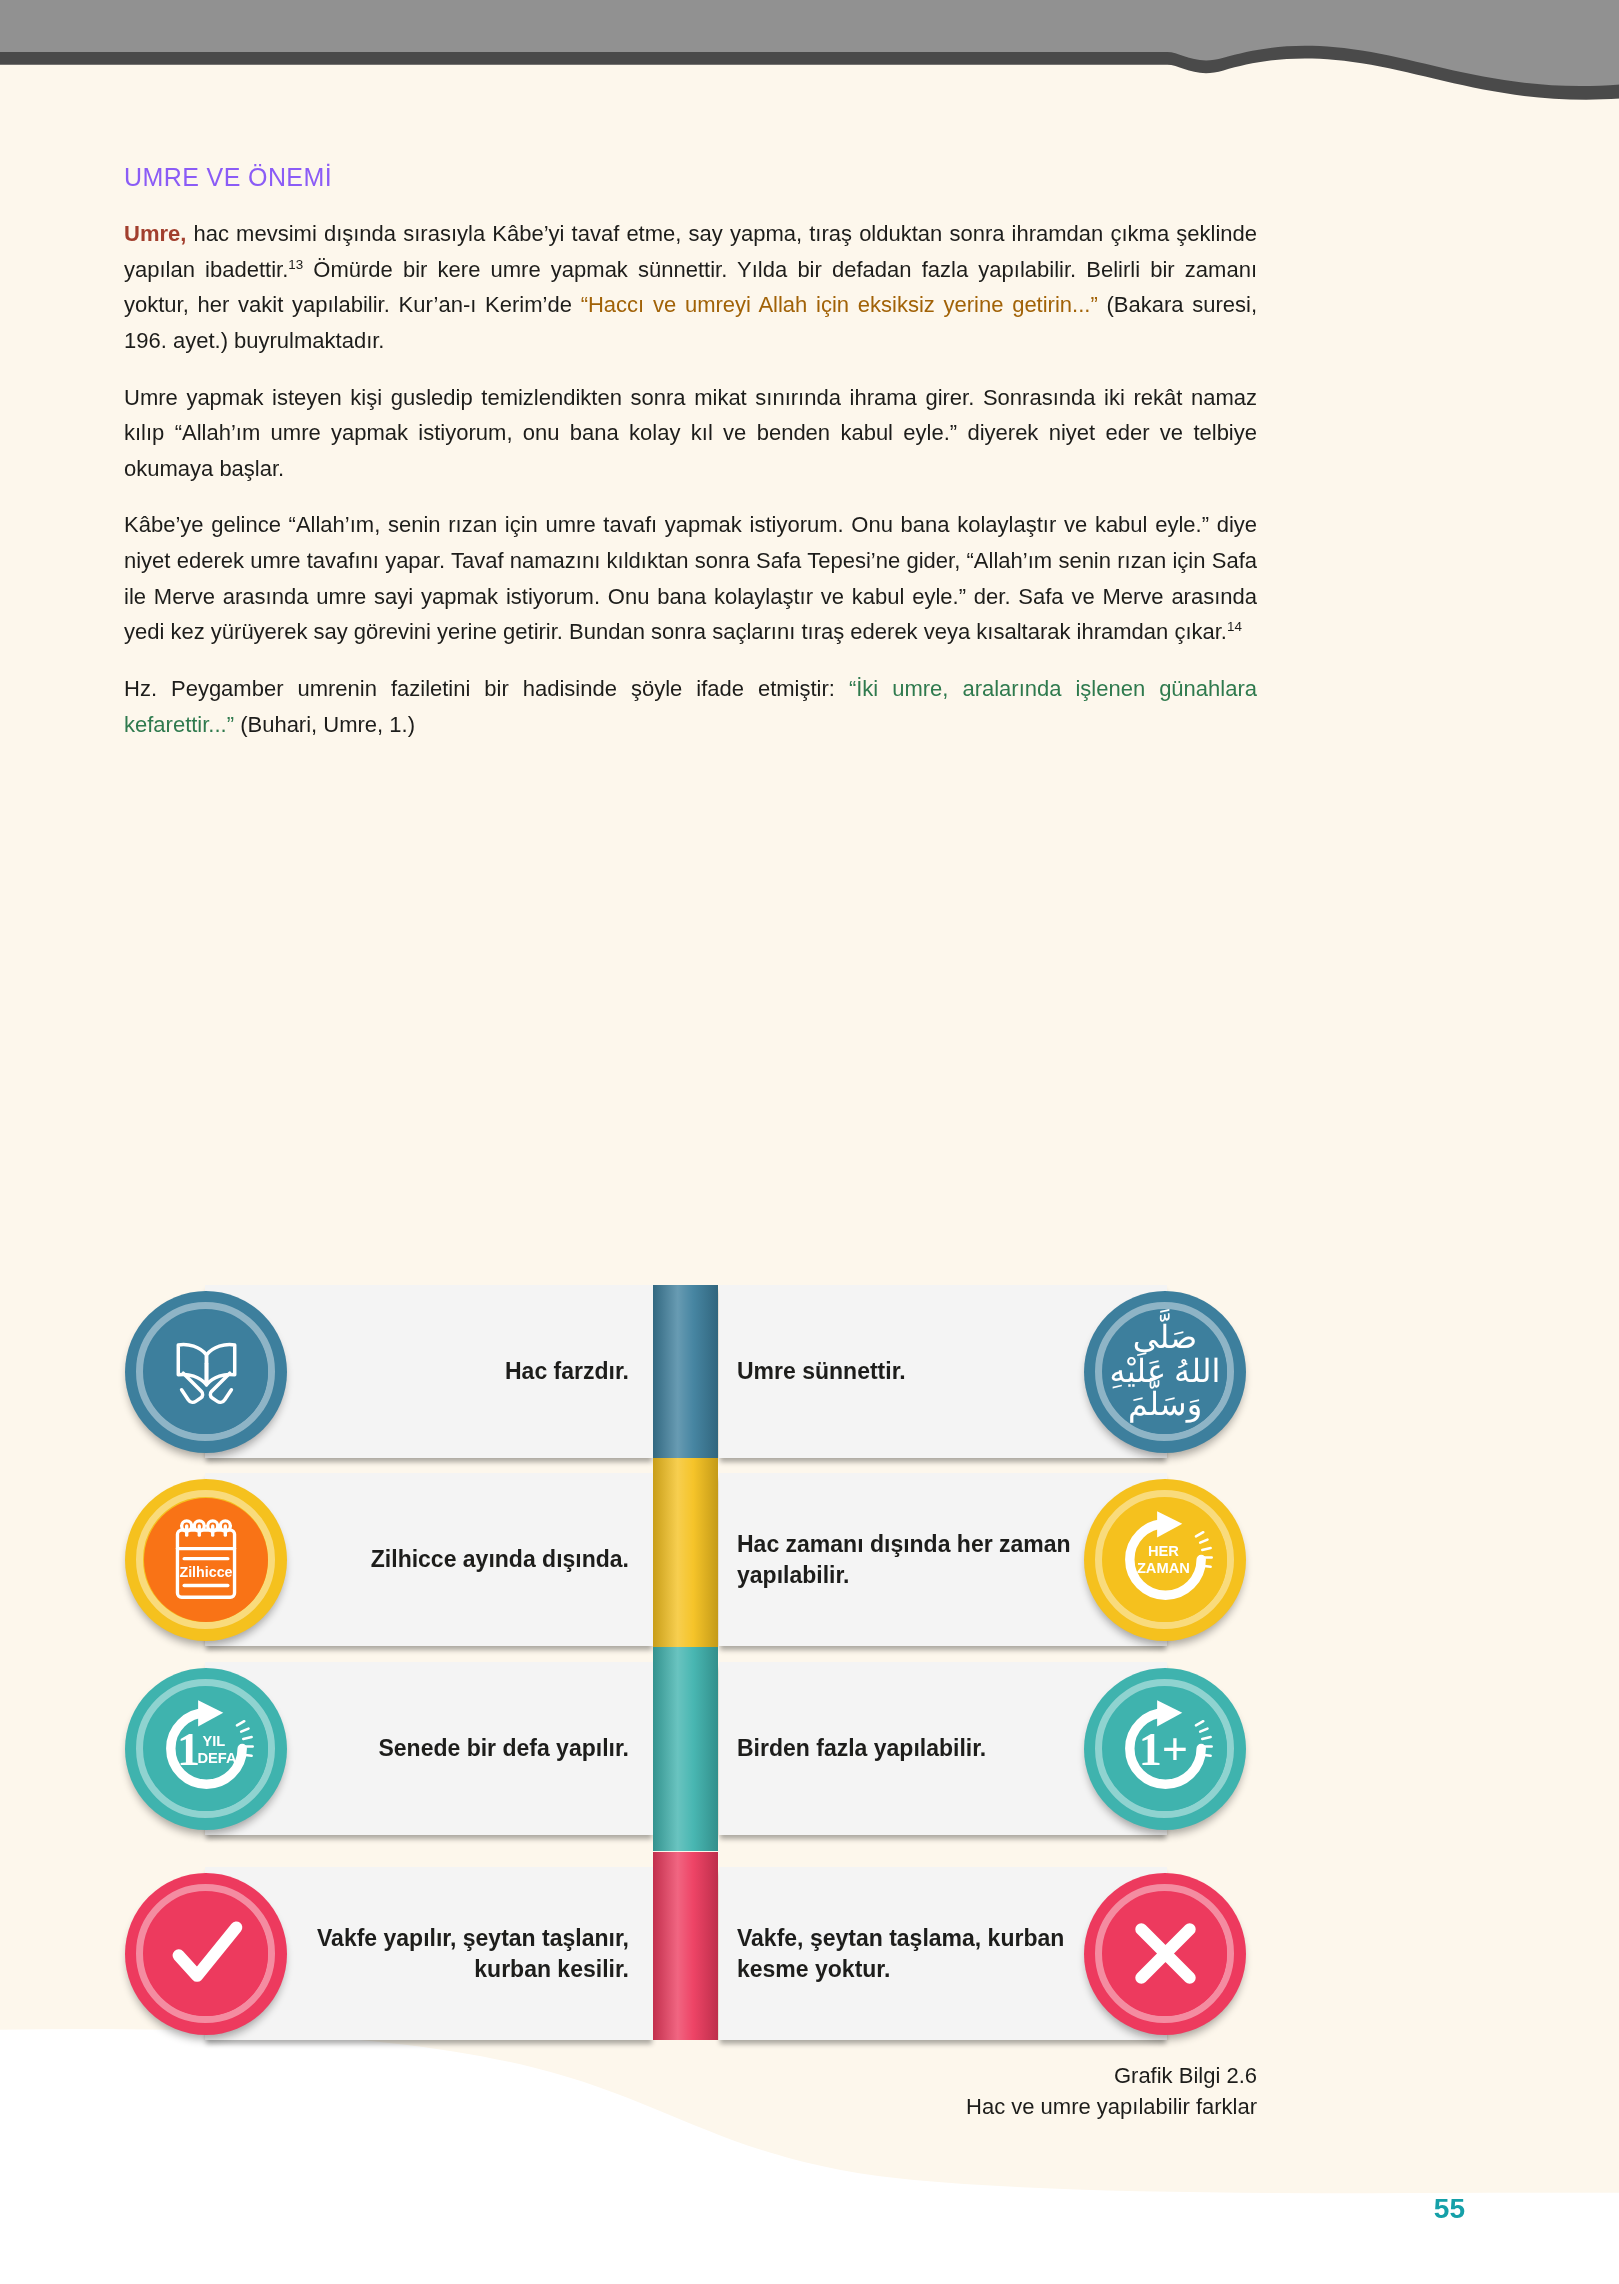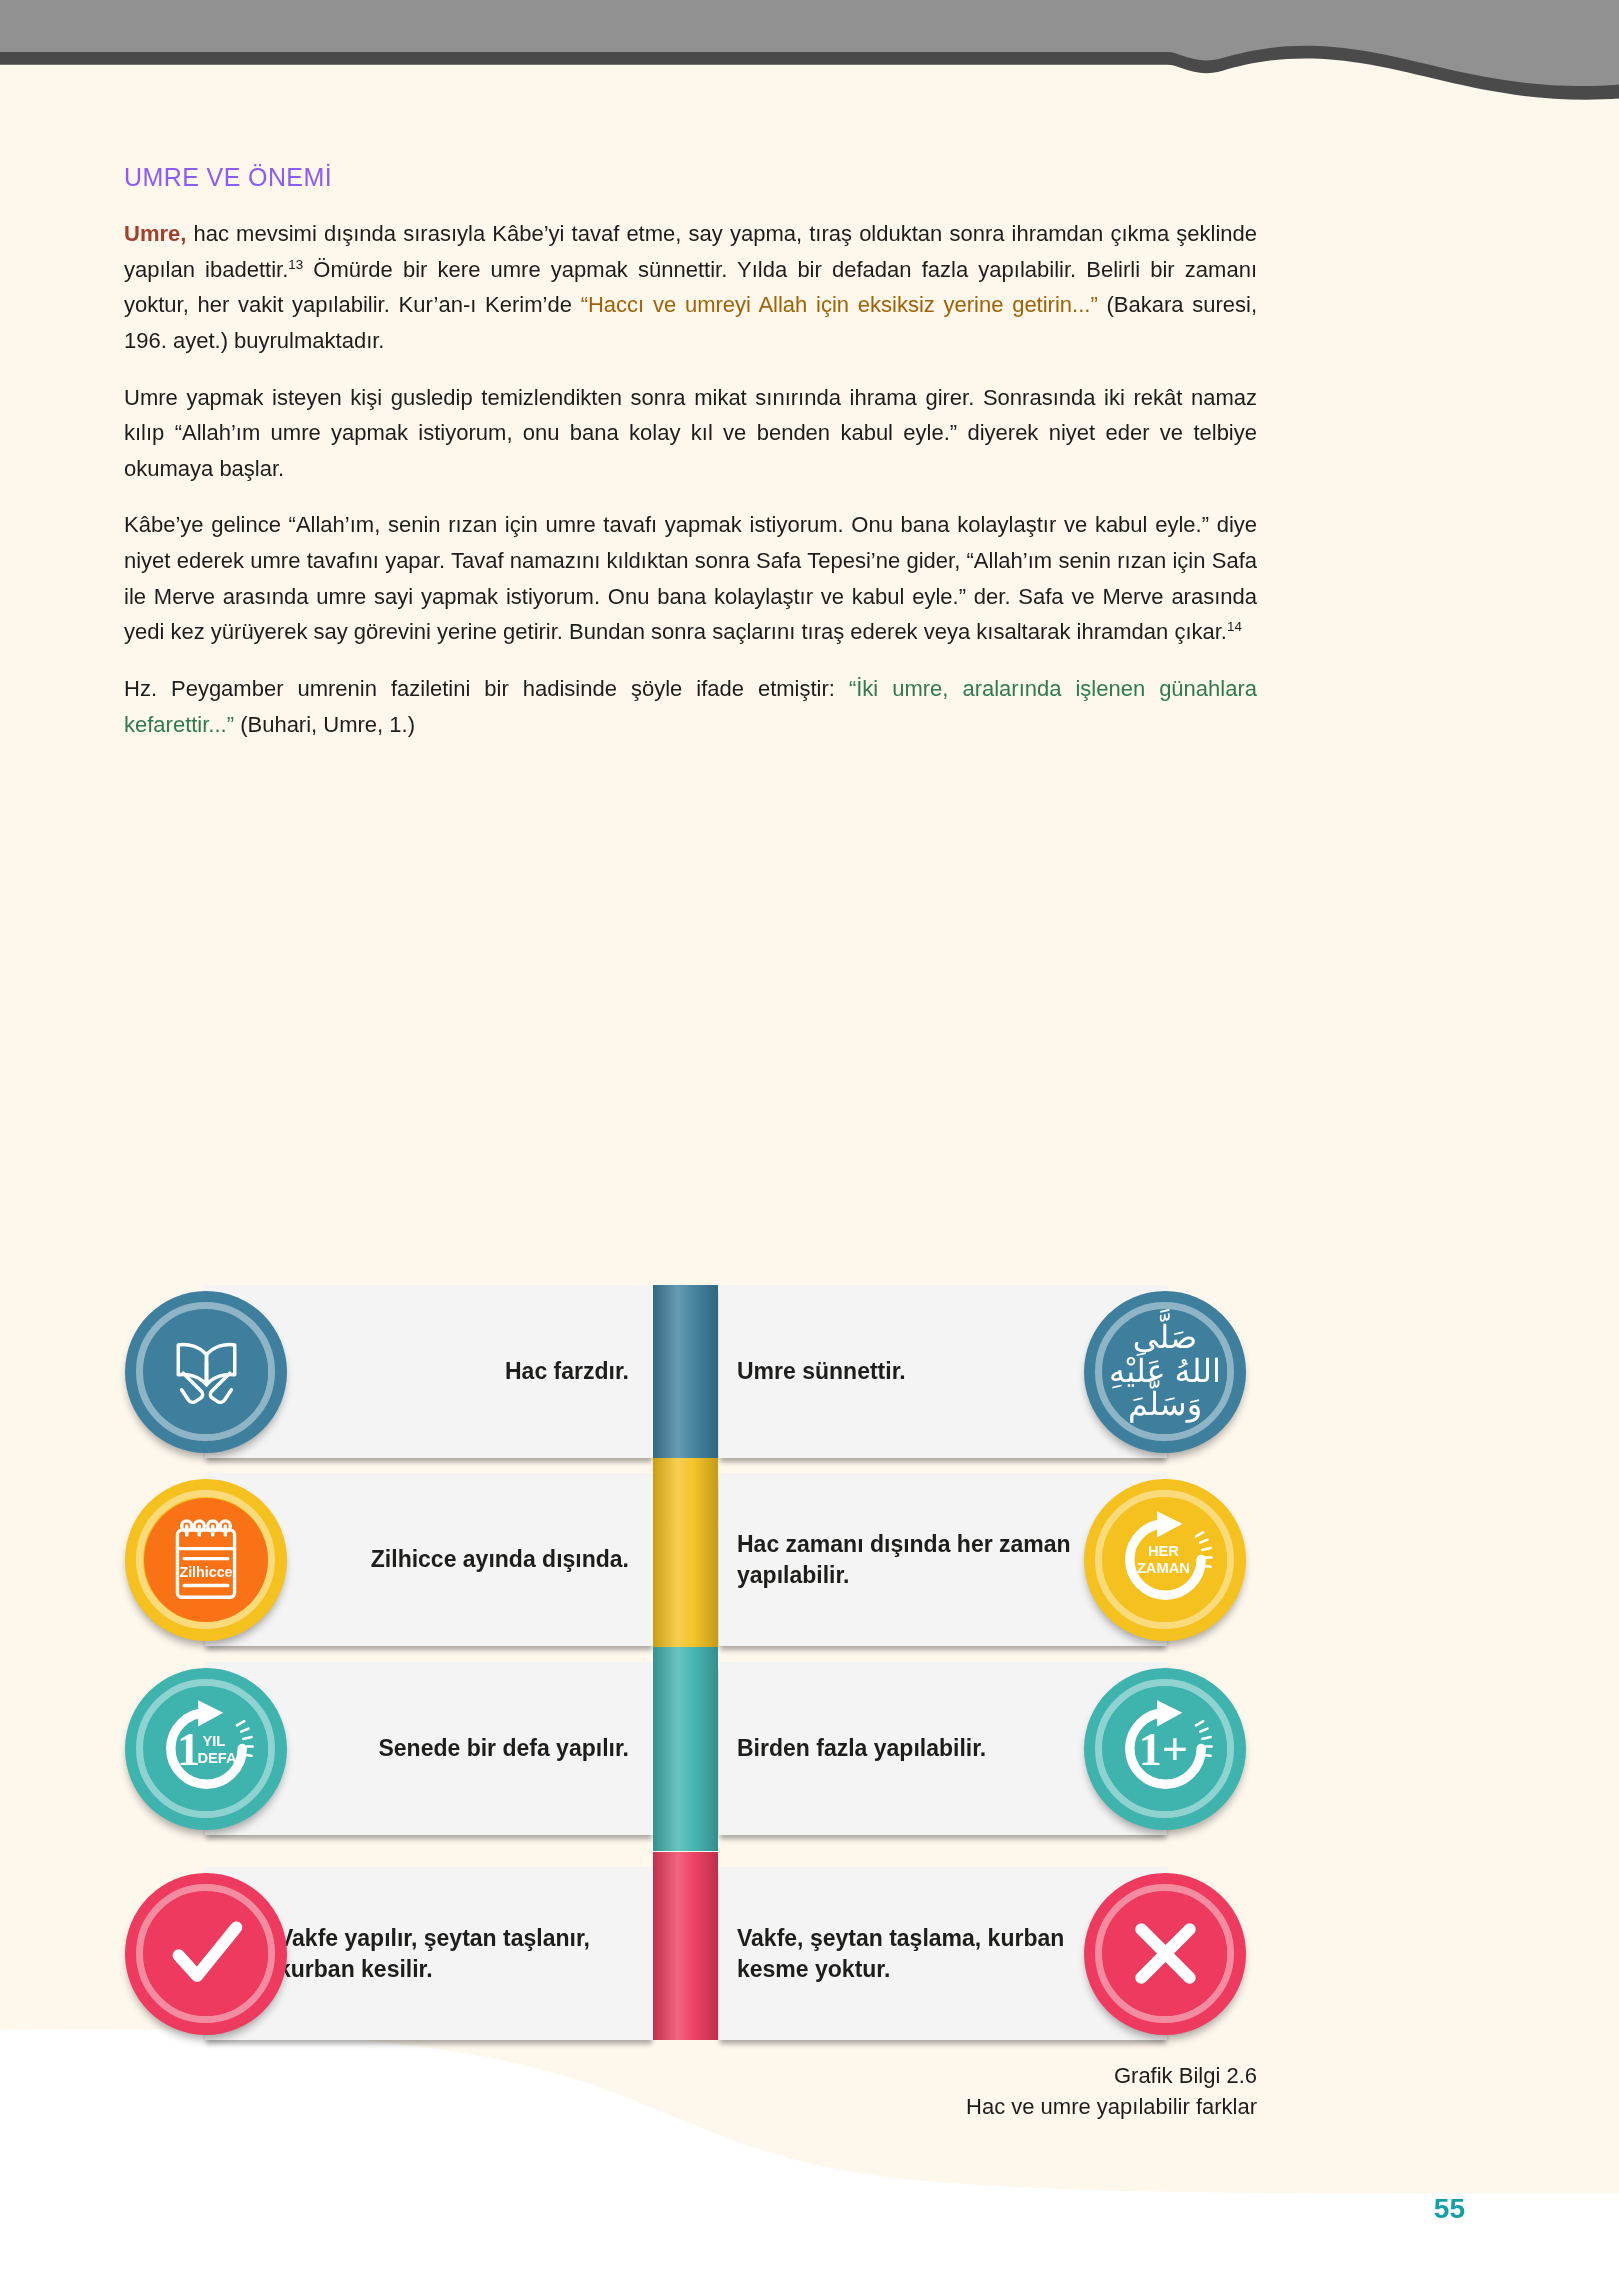--- a/index.html
+++ b/index.html
@@ -92,21 +92,21 @@
   .cell-text {
     position: absolute;
     top: 0; height: 173px;
     display: flex;
     align-items: center;
     font-size: 23px;
     font-weight: bold;
     color: #1d1d1b;
     line-height: 1.33;
   }
-  .cell-text.left  { left: 112px; width: 351px; justify-content: flex-end; }
+  .cell-text.left  { left: 112px; width: 351px; justify-content: flex-end; text-align: right; }
   .cell-text.right { left: 571px; width: 351px; justify-content: flex-start; text-align: left; }
 
   
   .badge {
     position: absolute;
     top: 5.6px;
     width: 162px;
     height: 162px;
     border-radius: 50%;
     z-index: 6;
@@ -127,21 +127,21 @@
   }
   .badge .inner {
     position: absolute;
     left: 19px; top: 19px;
     width: 124px; height: 124px;
     border-radius: 50%;
     display: flex; align-items: center; justify-content: center;
   }
   .badge svg, .badge .glyph { position: relative; z-index: 2; }
   .arabic {
-    font-family: Liberation Sans, sans-serif;
+    font-family: Liberation Serif, serif;
     color: #fff;
     font-size: 32px;
     line-height: 1.05;
     text-align: center;
     direction: rtl;
     padding: 0 4.2px;
   }
 
   
   .caption {

